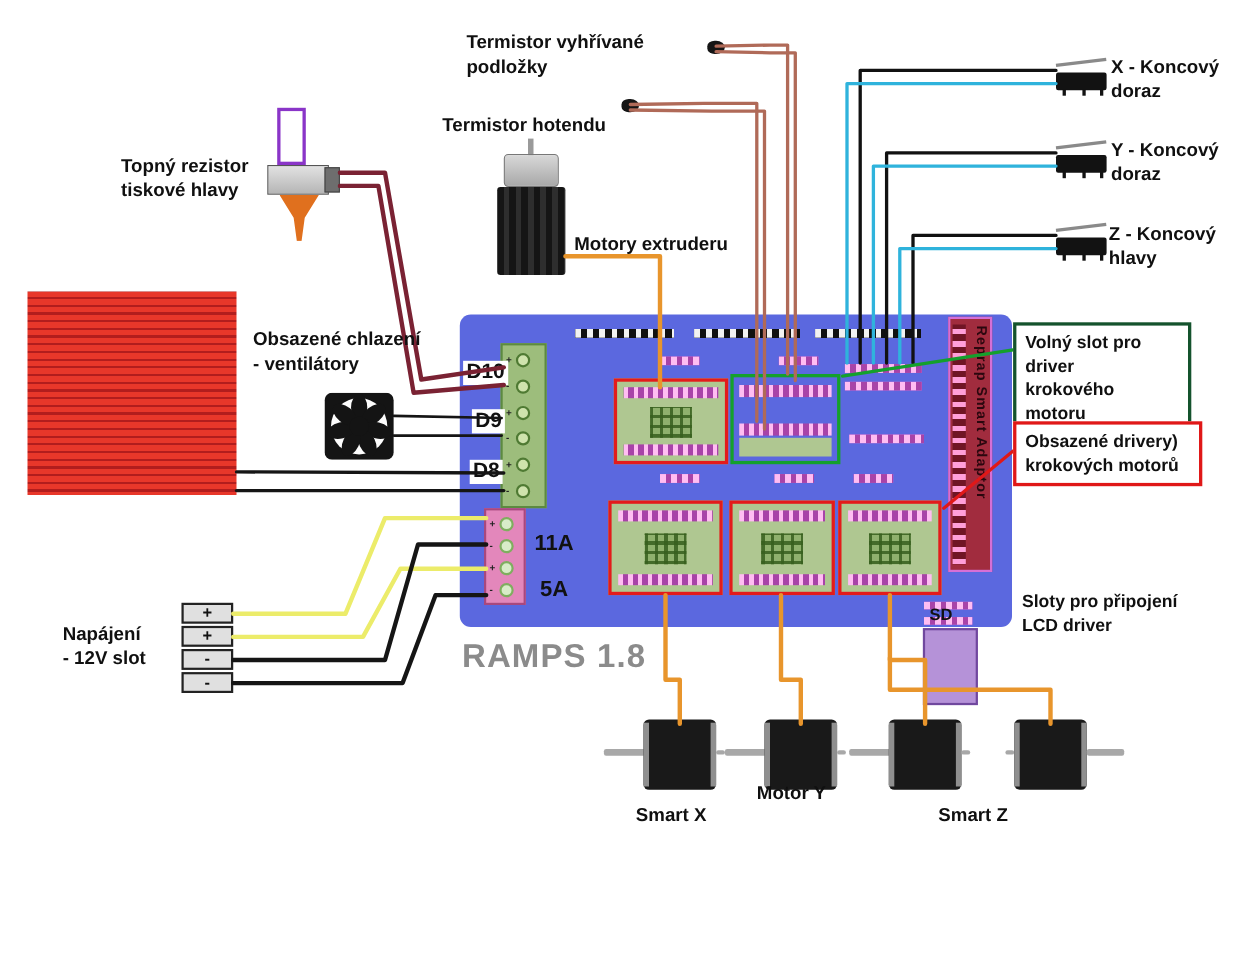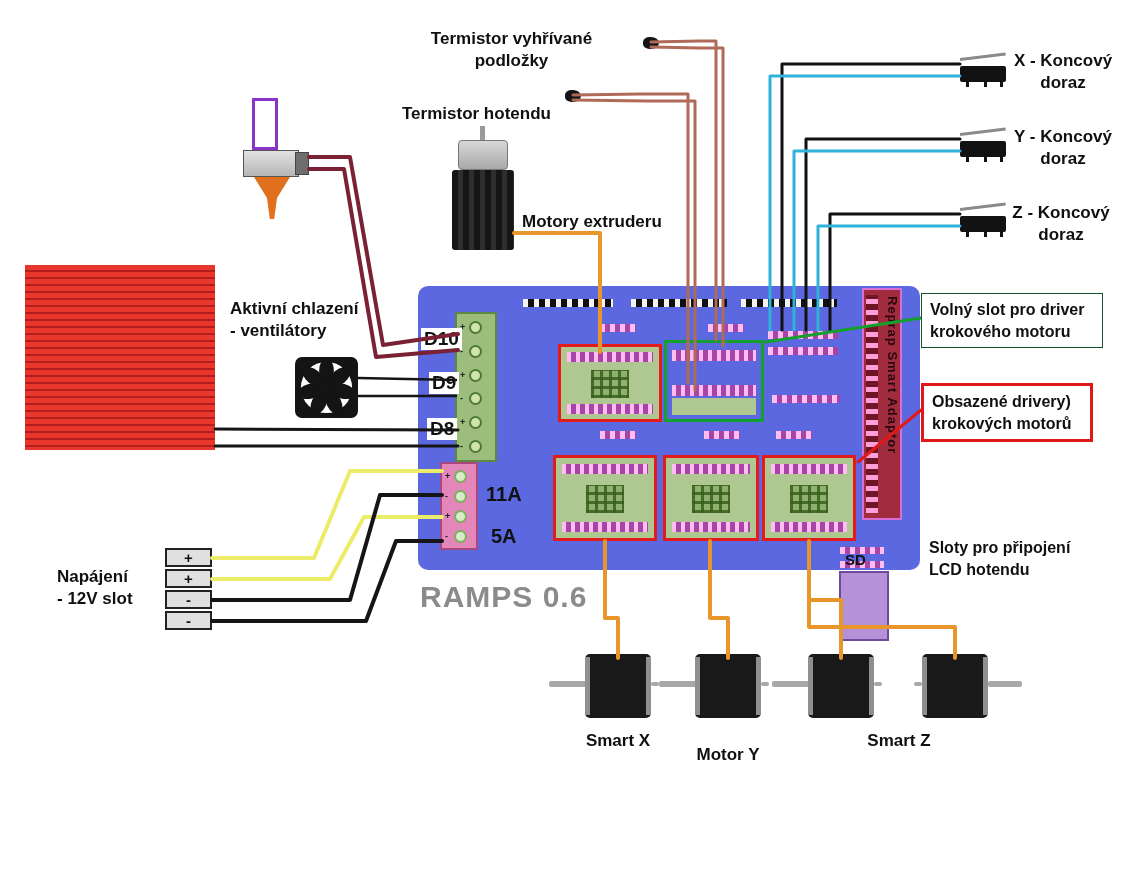--- a/index.html
+++ b/index.html
@@ -1,20 +1,20 @@
 <!DOCTYPE html>
 <html><head>
 <meta charset="utf-8">
 <style>
   *{margin:0;padding:0;box-sizing:border-box}
   body{background:#fff;font-family:"Liberation Sans",sans-serif}
   .canvas{position:relative;width:1126px;height:885px;background:#fff;overflow:hidden}
   .abs{position:absolute}
   .lbl{position:absolute;font-size:17px;font-weight:bold;color:#101010;white-space:pre-line;line-height:1.3}
-  .center{text-align:center}
+  .center{}
   .board{position:absolute;background:#5b68df;border-radius:10px}
   .pinstrip{position:absolute;background:repeating-linear-gradient(90deg,#f2f2f2 0 5px,#101010 5px 11px) content-box #101010;padding:3px}
   .ph{position:absolute;background:repeating-linear-gradient(90deg,#ffbdf2 0 5px,#a843a8 5px 10px) content-box #cf63cf;padding:3px 4px;border-radius:2px}
   .driver{position:absolute;background:#afc791}
   .driver.red{border:3px solid #e31b1b}
   .freeslot{position:absolute;border:3px solid #14a02c}
   .dstrip{position:absolute;background:repeating-linear-gradient(90deg,#ffbdf2 0 4px,#a843a8 4px 9px)}
   .chip{position:absolute;left:50%;top:50%;width:38px;height:28px;margin-left:-19px;margin-top:-13px;background-color:#8fb16d;background-image:repeating-linear-gradient(90deg,rgba(55,95,30,.85) 0 3px,transparent 3px 9px),repeating-linear-gradient(0deg,rgba(55,95,30,.85) 0 3px,transparent 3px 9px)}
   .gterm{position:absolute;background:#9dbd7c;border:2px solid #5c8a40;display:flex;flex-direction:column;justify-content:space-around;padding:2px 0}
   .pterm{position:absolute;background:#e387bb;border:2px solid #a8487e;display:flex;flex-direction:column;justify-content:space-around;padding:2px 0}
@@ -174,21 +174,21 @@
   <div class="adaptor" style="left:862px;top:288px;width:40px;height:232px">
     <div class="pins"></div>
     <div class="vtext">Reprap Smart Adaptor</div>
   </div>
 
   <div class="ph" style="left:836px;top:544px;width:52px;height:13px"></div>
   <div class="ph" style="left:836px;top:558px;width:52px;height:13px"></div>
   <div class="sdboard" style="left:839px;top:571px;width:50px;height:70px"></div>
   <div class="abs" style="left:845px;top:551px;font-size:15px;font-weight:bold;color:#111">SD</div>
 
-  <div class="abs" style="left:420px;top:580px;font-size:30px;font-weight:700;color:#8b8b8b;letter-spacing:1px">RAMPS 0.6</div>
+  <div class="abs" style="left:420px;top:580px;font-size:30px;font-weight:700;color:#8b8b8b;letter-spacing:1px">RAMPS 1.8</div>
 
   <div class="abs" style="left:480px;top:126px;width:5px;height:16px;background:#9a9a9a"></div>
   <div class="abs" style="left:458px;top:140px;width:50px;height:30px;background:linear-gradient(#d8d8d8,#a8a8a8);border-radius:4px;border:1px solid #777"></div>
   <div class="abs" style="left:452px;top:170px;width:62px;height:80px;background:repeating-linear-gradient(90deg,#151515 0 6px,#2e2e2e 6px 11px);border-radius:3px"></div>
 
   <div class="mshaft" style="left:549px;top:681px;width:38px"></div>
   <div class="motor" style="left:585px;top:654px">
     <div class="pl" style="left:0"></div>
     <div class="pl" style="right:0"></div>
   </div>
@@ -278,34 +278,36 @@
 
       <polyline stroke="#14a02c" stroke-width="3" points="921,318 766,342"></polyline>
       <polyline stroke="#e01818" stroke-width="3" points="921,410 858,462"></polyline>
     </g>
   </svg>
 
   <div class="lbl center" style="left:424px;top:28px;width:175px">Termistor vyhřívané
 podložky</div>
   <div class="lbl" style="left:402px;top:103px">Termistor hotendu</div>
   <div class="lbl" style="left:522px;top:211px">Motory extruderu</div>
-  <div class="lbl" style="left:230px;top:298px">Aktivní chlazení
+  <div class="lbl center" style="left:110px;top:140px;width:126px">Topný rezistor
+tiskové hlavy</div>
+  <div class="lbl" style="left:230px;top:298px">Obsazené chlazení
 - ventilátory</div>
   <div class="lbl" style="left:57px;top:566px">Napájení
 - 12V slot</div>
   <div class="lbl center" style="left:1010px;top:50px;width:106px">X - Koncový
 doraz</div>
   <div class="lbl center" style="left:1010px;top:126px;width:106px">Y - Koncový
 doraz</div>
   <div class="lbl center" style="left:1008px;top:202px;width:106px">Z - Koncový
-doraz</div>
+hlavy</div>
   <div class="lbl center" style="left:578px;top:730px;width:80px">Smart X</div>
-  <div class="lbl center" style="left:688px;top:744px;width:80px">Motor Y</div>
+  <div class="lbl center" style="left:688px;top:710px;width:80px">Motor Y</div>
   <div class="lbl center" style="left:853px;top:730px;width:92px">Smart Z</div>
 
-  <div class="callout" style="left:921px;top:293px;width:182px;border:1px solid #14532d">Volný slot pro driver
+  <div class="callout" style="left:921px;top:293px;width:162px;border:3px solid #14532d">Volný slot pro driver
 krokového motoru</div>
   <div class="callout" style="left:921px;top:383px;width:172px;border:3px solid #e01818">Obsazené drivery)
 krokových motorů</div>
   <div class="callout" style="left:921px;top:532px;width:178px">Sloty pro připojení
-LCD hotendu</div>
+LCD driver</div>
 
 </div>
 
 </body></html>

